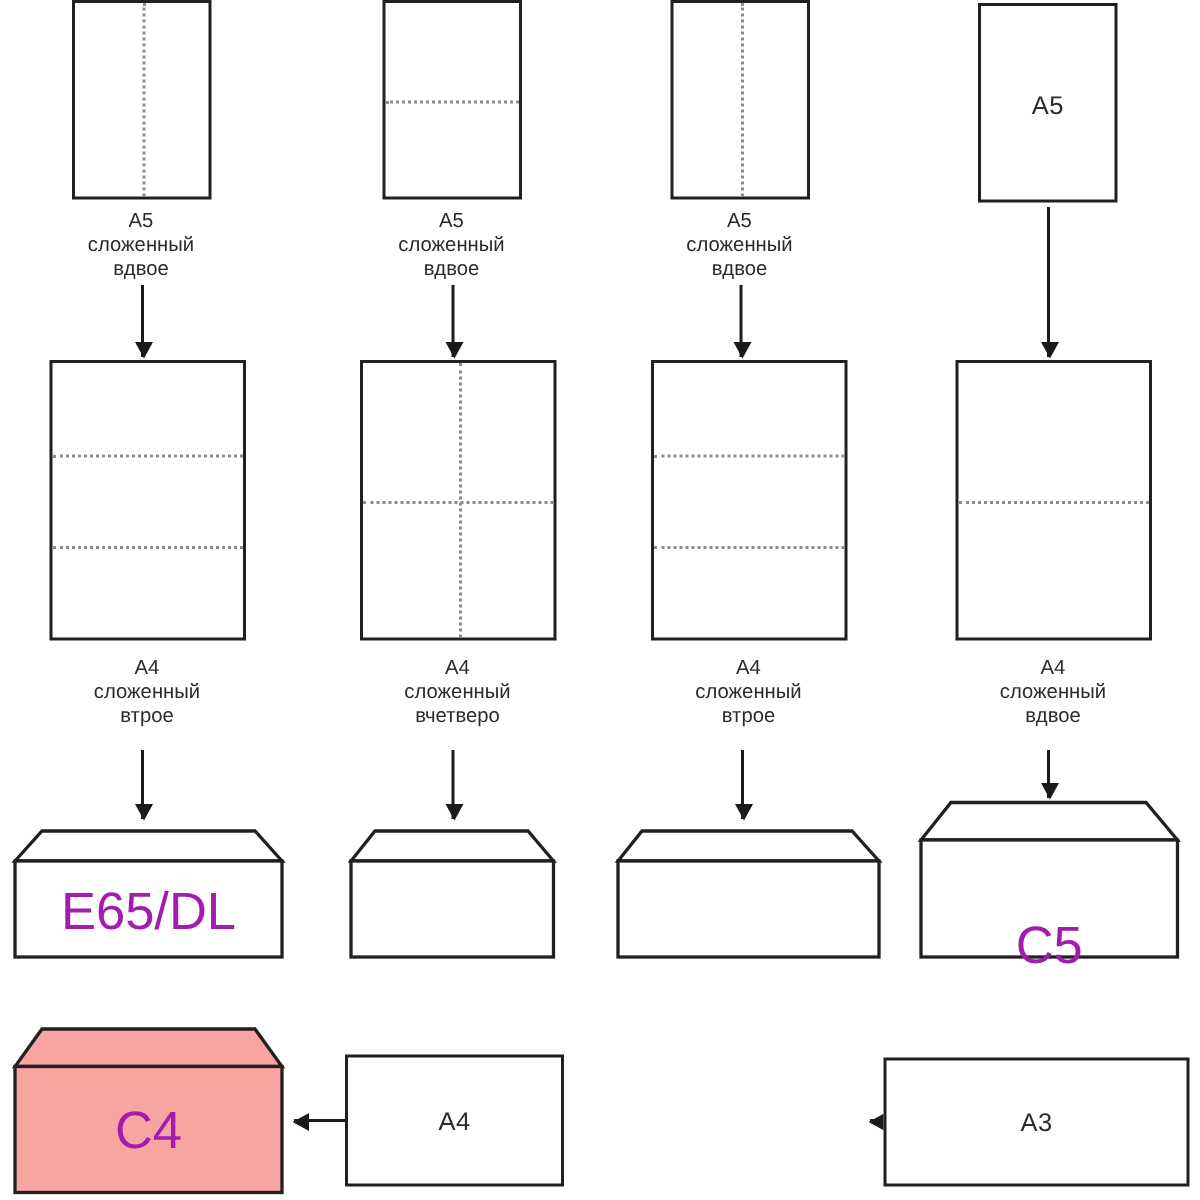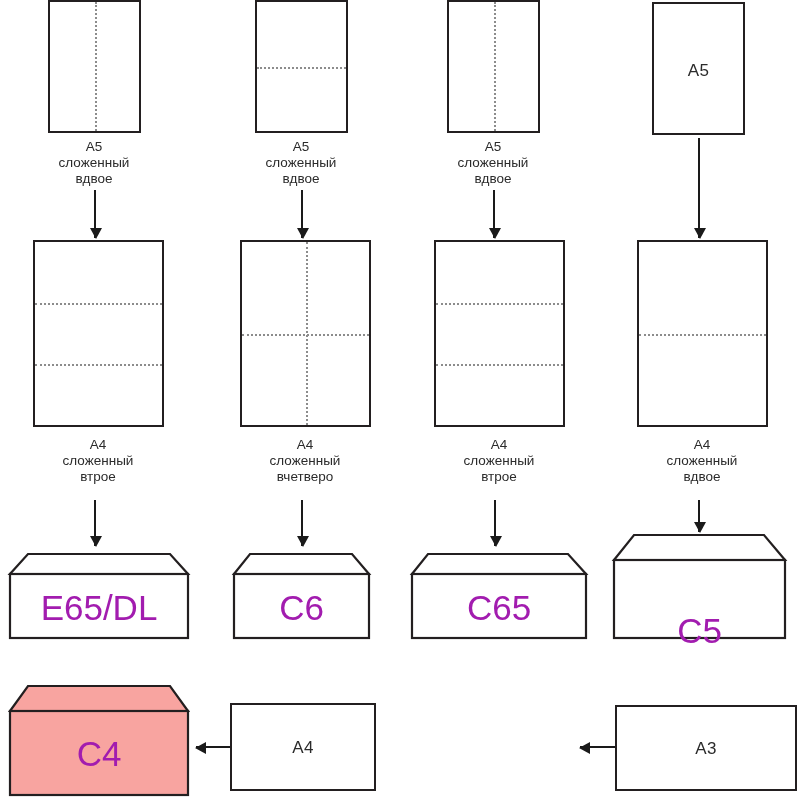--- a/index.html
+++ b/index.html
@@ -167,29 +167,27 @@
       <rect x="2" y="22" width="178" height="64" fill="#ffffff" stroke="#231f20" stroke-width="2.2"></rect>
     </svg>
     <div class="env-label" style="top:36px;font-size:35px;">E65/DL</div>
   </div>
 
   <div class="envelope" style="left:232px;top:552px;width:139px;height:88px;">
     <svg width="139" height="88" viewBox="0 0 139 88">
       <polygon points="18,2 120,2 137,22 2,22" fill="#ffffff" stroke="#231f20" stroke-width="2.2"></polygon>
       <rect x="2" y="22" width="135" height="64" fill="#ffffff" stroke="#231f20" stroke-width="2.2"></rect>
     </svg>
-    <div class="env-label" style="top:36px;font-size:35px;">C6</div>
   </div>
 
   <div class="envelope" style="left:410px;top:552px;width:178px;height:88px;">
     <svg width="178" height="88" viewBox="0 0 178 88">
       <polygon points="18,2 158,2 176,22 2,22" fill="#ffffff" stroke="#231f20" stroke-width="2.2"></polygon>
       <rect x="2" y="22" width="174" height="64" fill="#ffffff" stroke="#231f20" stroke-width="2.2"></rect>
     </svg>
-    <div class="env-label" style="top:36px;font-size:35px;">C65</div>
   </div>
 
   <div class="envelope" style="left:612px;top:533px;width:175px;height:107px;">
     <svg width="175" height="107" viewBox="0 0 175 107">
       <polygon points="22,2 152,2 173,27 2,27" fill="#ffffff" stroke="#231f20" stroke-width="2.2"></polygon>
       <rect x="2" y="27" width="171" height="78" fill="#ffffff" stroke="#231f20" stroke-width="2.2"></rect>
     </svg>
     <div class="env-label" style="top:48px;font-size:35px;margin-top:30px;">C5</div>
   </div>
 
@@ -199,17 +197,17 @@
       <rect x="2" y="27" width="178" height="84" fill="#f8a4a0" stroke="#231f20" stroke-width="2.2"></rect>
     </svg>
     <div class="env-label" style="top:50px;font-size:35px;">C4</div>
   </div>
   <div class="arrow-left" style="left:196px;top:746px;width:34px;"></div>
   <div class="sheet" style="left:230px;top:703px;width:146px;height:88px;">
     <div class="sheet-label-inside" style="top:33px;">A4</div>
   </div>
 
   <div class="arrow-left" style="left:580px;top:746px;width:36px;"></div>
-  <div class="sheet" style="left:615px;top:705px;width:182px;height:86px;">
+  <div class="sheet" style="left:589px;top:705px;width:204px;height:86px;">
     <div class="sheet-label-inside" style="top:32px;">A3</div>
   </div>
 
 </div>
 
 </body></html>

